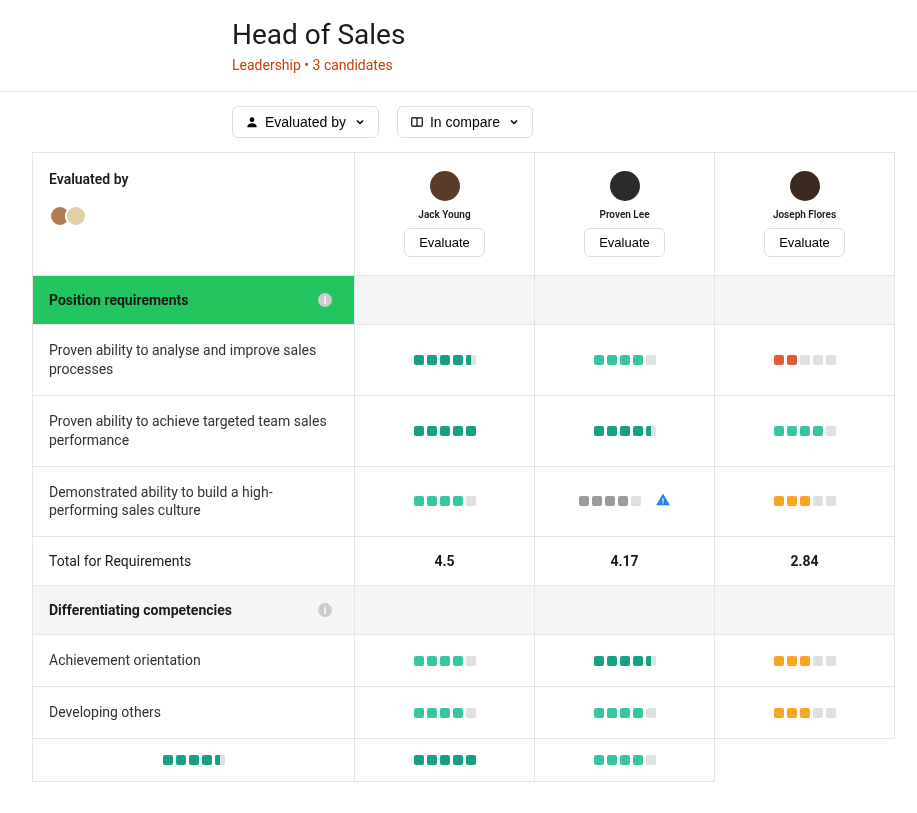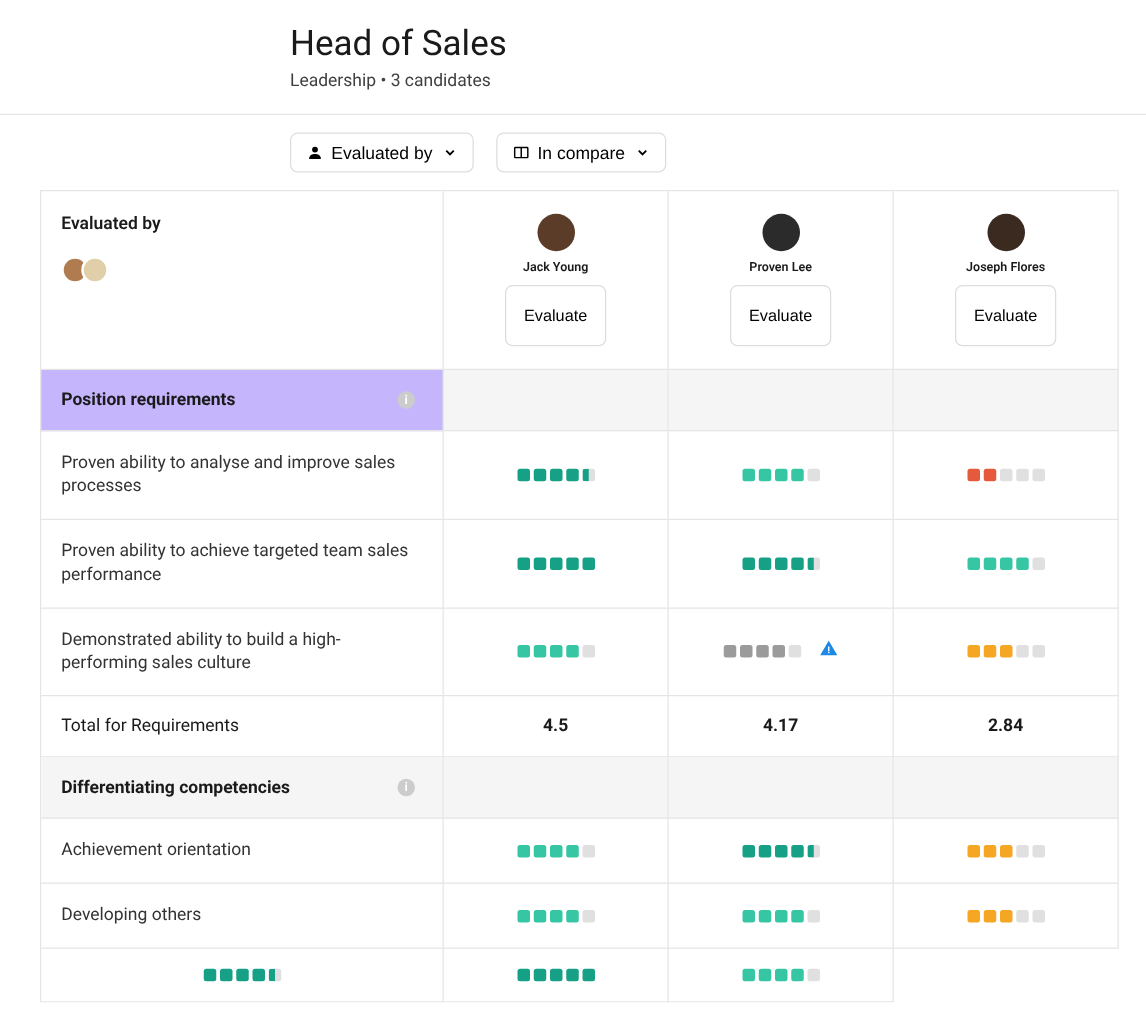--- a/index.html
+++ b/index.html
@@ -13,21 +13,21 @@
   .page-header {
     padding: 18px 0 18px 232px;
     border-bottom: 1px solid #e5e5e5;
   }
   .page-title {
     font-size: 28px;
     font-weight: 400;
     margin: 0 0 6px 0;
   }
   .page-subtitle {
-    color: #404040;
+    color: #c2410c;
     font-size: 14px;
   }
   .filters {
     padding: 14px 0 14px 232px;
     display: flex;
     gap: 18px;
   }
   .filter-btn {
     display: inline-flex;
     align-items: center;
@@ -84,21 +84,21 @@
     display: inline-block;
   }
   .candidate-name {
     font-weight: 600;
     font-size: 10px;
   }
   .eval-btn {
     border: 1px solid #ddd;
     background: #fff;
     border-radius: 6px;
-    padding: 16px 14px;
+    padding: 6px 14px;
     font-size: 13px;
     cursor: pointer;
   }
   .info-icon {
     width: 14px; height: 14px;
     border-radius: 50%;
     background: #ccc;
     color: #fff;
     font-size: 10px;
     display: inline-flex;
@@ -196,21 +196,21 @@
     <div class="cell head-cell center">
       <span class="candidate-avatar" style="background: rgb(43, 43, 43);"></span>
       <div class="candidate-name">Proven Lee</div>
       <button class="eval-btn">Evaluate</button>
     </div>
     <div class="cell head-cell center">
       <span class="candidate-avatar" style="background: rgb(58, 42, 32);"></span>
       <div class="candidate-name">Joseph Flores</div>
       <button class="eval-btn">Evaluate</button>
     </div>
-    <div class="cell left" style="background: #c4b5fd; font-weight: 700;">
+    <div class="cell left" style="background: #22c55e; font-weight: 700;">
       <span>Position requirements</span>
       <span class="info-icon">i</span>
     </div>
     <div class="cell" style="background: rgb(245, 245, 245); font-weight: 700;"></div>
     <div class="cell" style="background: rgb(245, 245, 245); font-weight: 700;"></div>
     <div class="cell" style="background: rgb(245, 245, 245); font-weight: 700;"></div>
     <div class="cell left">
       <span class="req-label">Proven ability to analyse and improve sales processes</span>
     </div>
     <div class="cell center">

